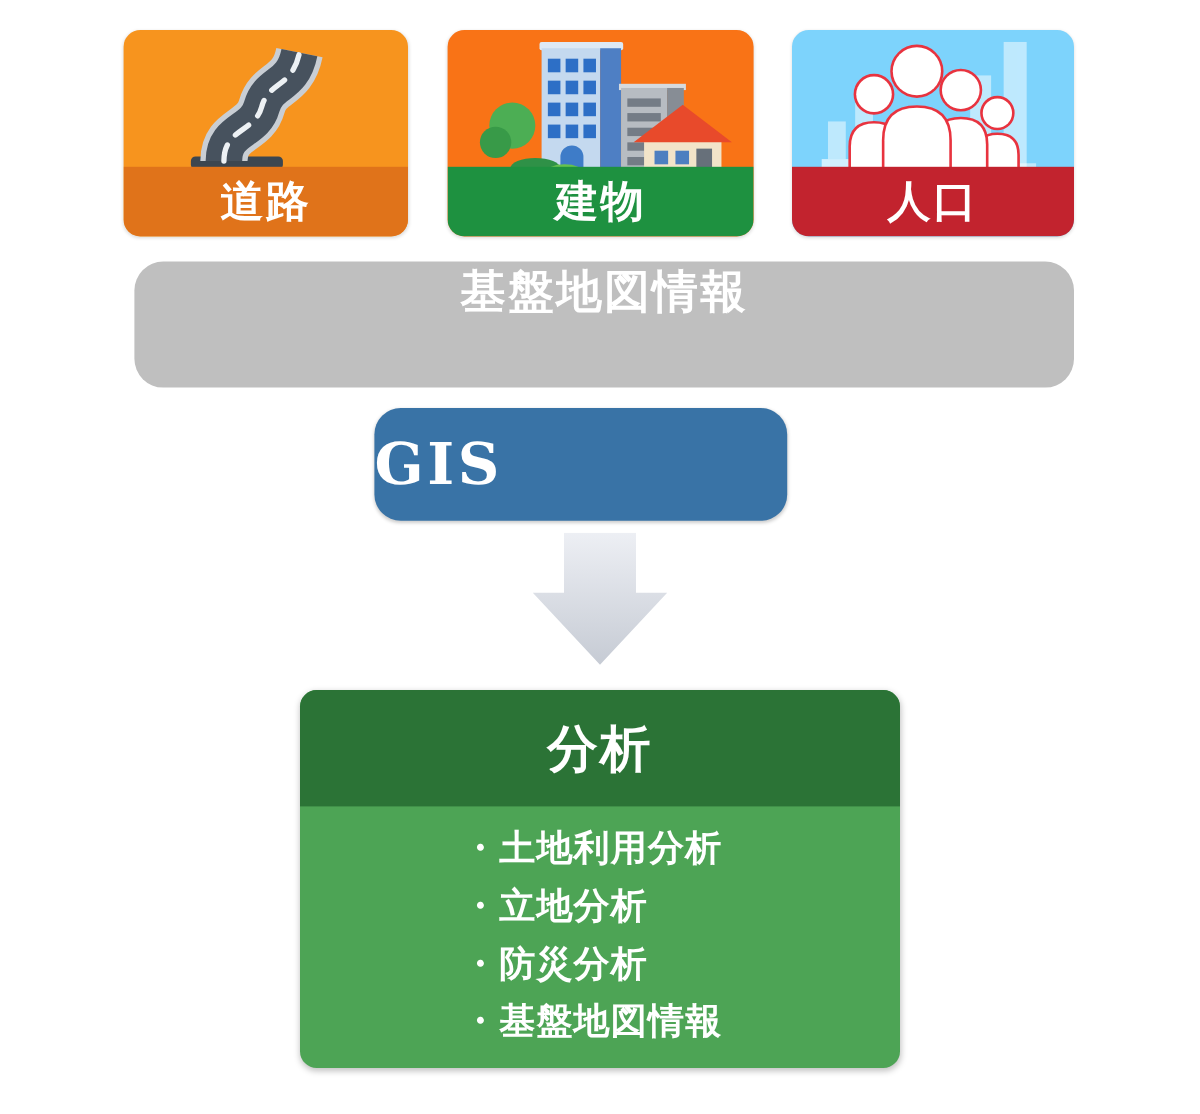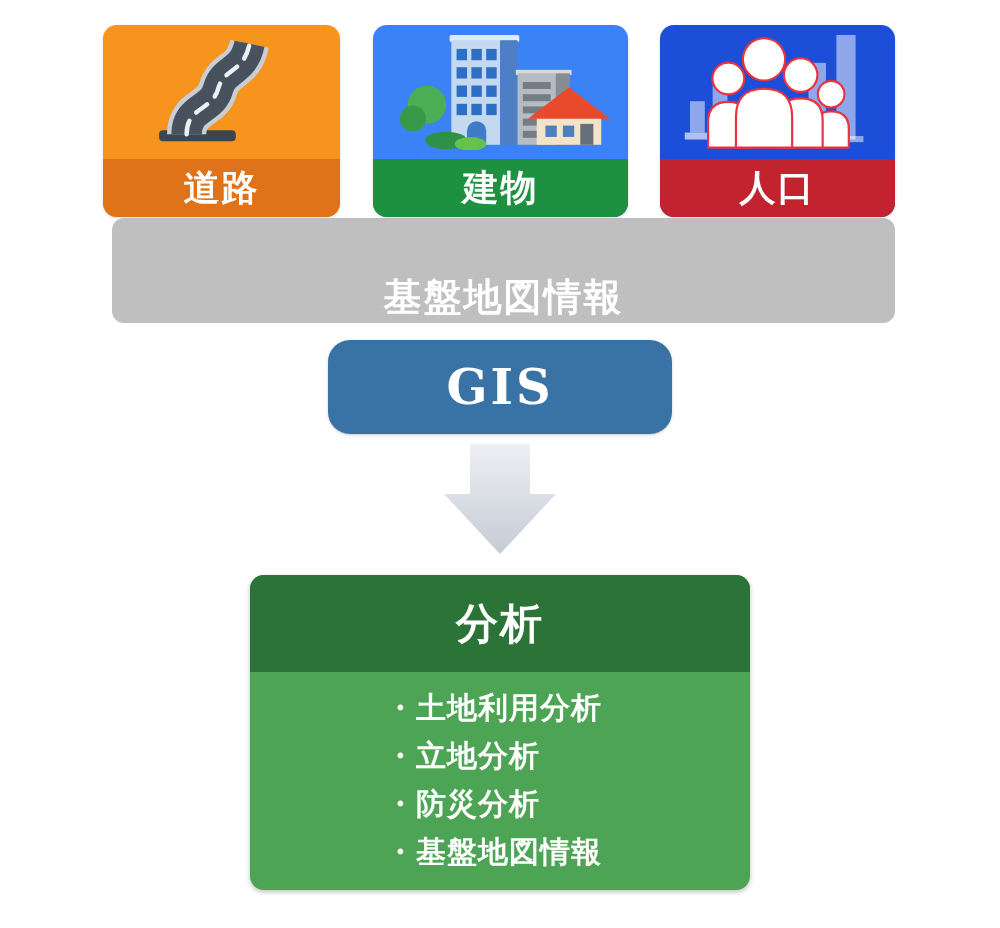--- a/index.html
+++ b/index.html
@@ -1,40 +1,40 @@
 <!DOCTYPE html>
 <html><head>
 <meta charset="utf-8">
 <style>
   html,body{margin:0;padding:0;background:#ffffff;}
   .canvas{
     position:relative;width:1000px;height:928px;background:#ffffff;overflow:hidden;
     font-family:"DejaVu Sans","Liberation Sans",sans-serif;
   }
   .card{
-    position:absolute;top:25px;height:192px;border-radius:14px;overflow:hidden;
+    position:absolute;top:25px;height:172px;border-radius:14px;overflow:hidden;
     box-shadow:0 1px 3px rgba(0,0,0,0.15);
   }
   .card-icon-area{
     position:absolute;top:0;left:0;right:0;height:125px;
     display:flex;align-items:flex-end;justify-content:center;
   }
   .card-band{
     position:absolute;left:0;right:0;bottom:0;height:58px;
     display:flex;align-items:center;justify-content:center;
     color:#ffffff;font-size:36px;font-weight:bold;letter-spacing:2px;
   }
   .graybar{
-    position:absolute;left:112px;top:218px;width:783px;height:105px;border-radius:12px;
-    display:flex;align-items:flex-end;justify-content:center;
+    position:absolute;left:112px;top:218px;width:783px;height:105px;border-radius:24px;
+    display:flex;align-items:flex-start;justify-content:center;
     color:#ffffff;font-size:38px;font-weight:bold;letter-spacing:2px;
   }
   .gisbox{
-    position:absolute;left:328px;top:340px;width:344px;height:94px;border-radius:22px;
-    display:flex;align-items:center;justify-content:center;
+    position:absolute;left:312px;top:340px;width:344px;height:94px;border-radius:22px;
+    display:flex;align-items:center;justify-content:flex-start;
     color:#ffffff;font-size:48px;font-weight:bold;letter-spacing:3px;
     font-family:"DejaVu Serif","Liberation Serif",serif;
     box-shadow:0 1px 3px rgba(0,0,0,0.2);
   }
   .down-arrow{position:absolute;left:440px;top:444px;}
   .analysis{
     position:absolute;left:250px;top:575px;width:500px;height:315px;border-radius:14px;
     overflow:hidden;box-shadow:0 2px 5px rgba(0,0,0,0.25);
   }
   .analysis-header{
@@ -61,21 +61,21 @@
         <path d="M44,104 C44,76 70,80 76,58 C82,36 102,42 108,12" fill="none" stroke="#C9CED4" stroke-width="40"></path>
         <path d="M44,104 C44,76 70,80 76,58 C82,36 102,42 108,12" fill="none" stroke="#47525E" stroke-width="31"></path>
         <path d="M44,104 C44,76 70,80 76,58 C82,36 102,42 108,12" fill="none" stroke="#EDF1F4" stroke-width="4.5" stroke-dasharray="14 11" stroke-linecap="round"></path>
       </svg>
     </div>
     <div class="card-band" style="background-color: rgb(224, 115, 26);">
       <span>道路</span>
     </div>
   </div>
 
-  <div class="card" style="left: 373px; width: 255px; background-color: #3b82f6;">
+  <div class="card" style="left: 373px; width: 255px; background-color: #f97316;">
     <div class="card-icon-area">
       <svg width="232" height="122" viewBox="0 0 230 140" preserveAspectRatio="xMidYMax meet">
         <circle cx="30" cy="88" r="22" fill="#4CAE54"></circle>
         <circle cx="14" cy="104" r="15" fill="#389A48"></circle>
         <rect x="56" y="8" width="80" height="8" rx="2" fill="#DDE9F5"></rect>
         <rect x="58" y="14" width="56" height="120" fill="#C4D9EF"></rect>
         <rect x="114" y="14" width="20" height="120" fill="#4E7FC4"></rect>
         <g fill="#2D6FC6">
           <rect x="64" y="24" width="12" height="13"></rect>
             <rect x="81" y="24" width="12" height="13"></rect>
@@ -108,21 +108,21 @@
         <rect x="186" y="112" width="13" height="13" fill="#4D7FC0"></rect>
         <ellipse cx="52" cy="129" rx="24" ry="10" fill="#2F9147"></ellipse>
         <ellipse cx="80" cy="133" rx="18" ry="8" fill="#66C24E"></ellipse>
       </svg>
     </div>
     <div class="card-band" style="background-color: rgb(30, 145, 64);">
       <span>建物</span>
     </div>
   </div>
 
-  <div class="card" style="left: 660px; width: 235px; background-color: #1d4ed8;">
+  <div class="card" style="left: 660px; width: 235px; background-color: #7dd3fc;">
     <div class="card-icon-area">
       <svg width="216" height="122" viewBox="0 0 230 140" preserveAspectRatio="xMidYMax meet">
         <g fill="#FFFFFF" opacity="0.5">
           <rect x="14" y="84" width="17" height="36"></rect>
           <rect x="40" y="66" width="17" height="54"></rect>
           <rect x="150" y="40" width="20" height="88"></rect>
           <rect x="182" y="8" width="22" height="120"></rect>
         </g>
         <rect x="8" y="120" width="70" height="8" fill="#FFFFFF" opacity="0.65"></rect>
         <rect x="145" y="124" width="68" height="7" fill="#FFFFFF" opacity="0.5"></rect>

